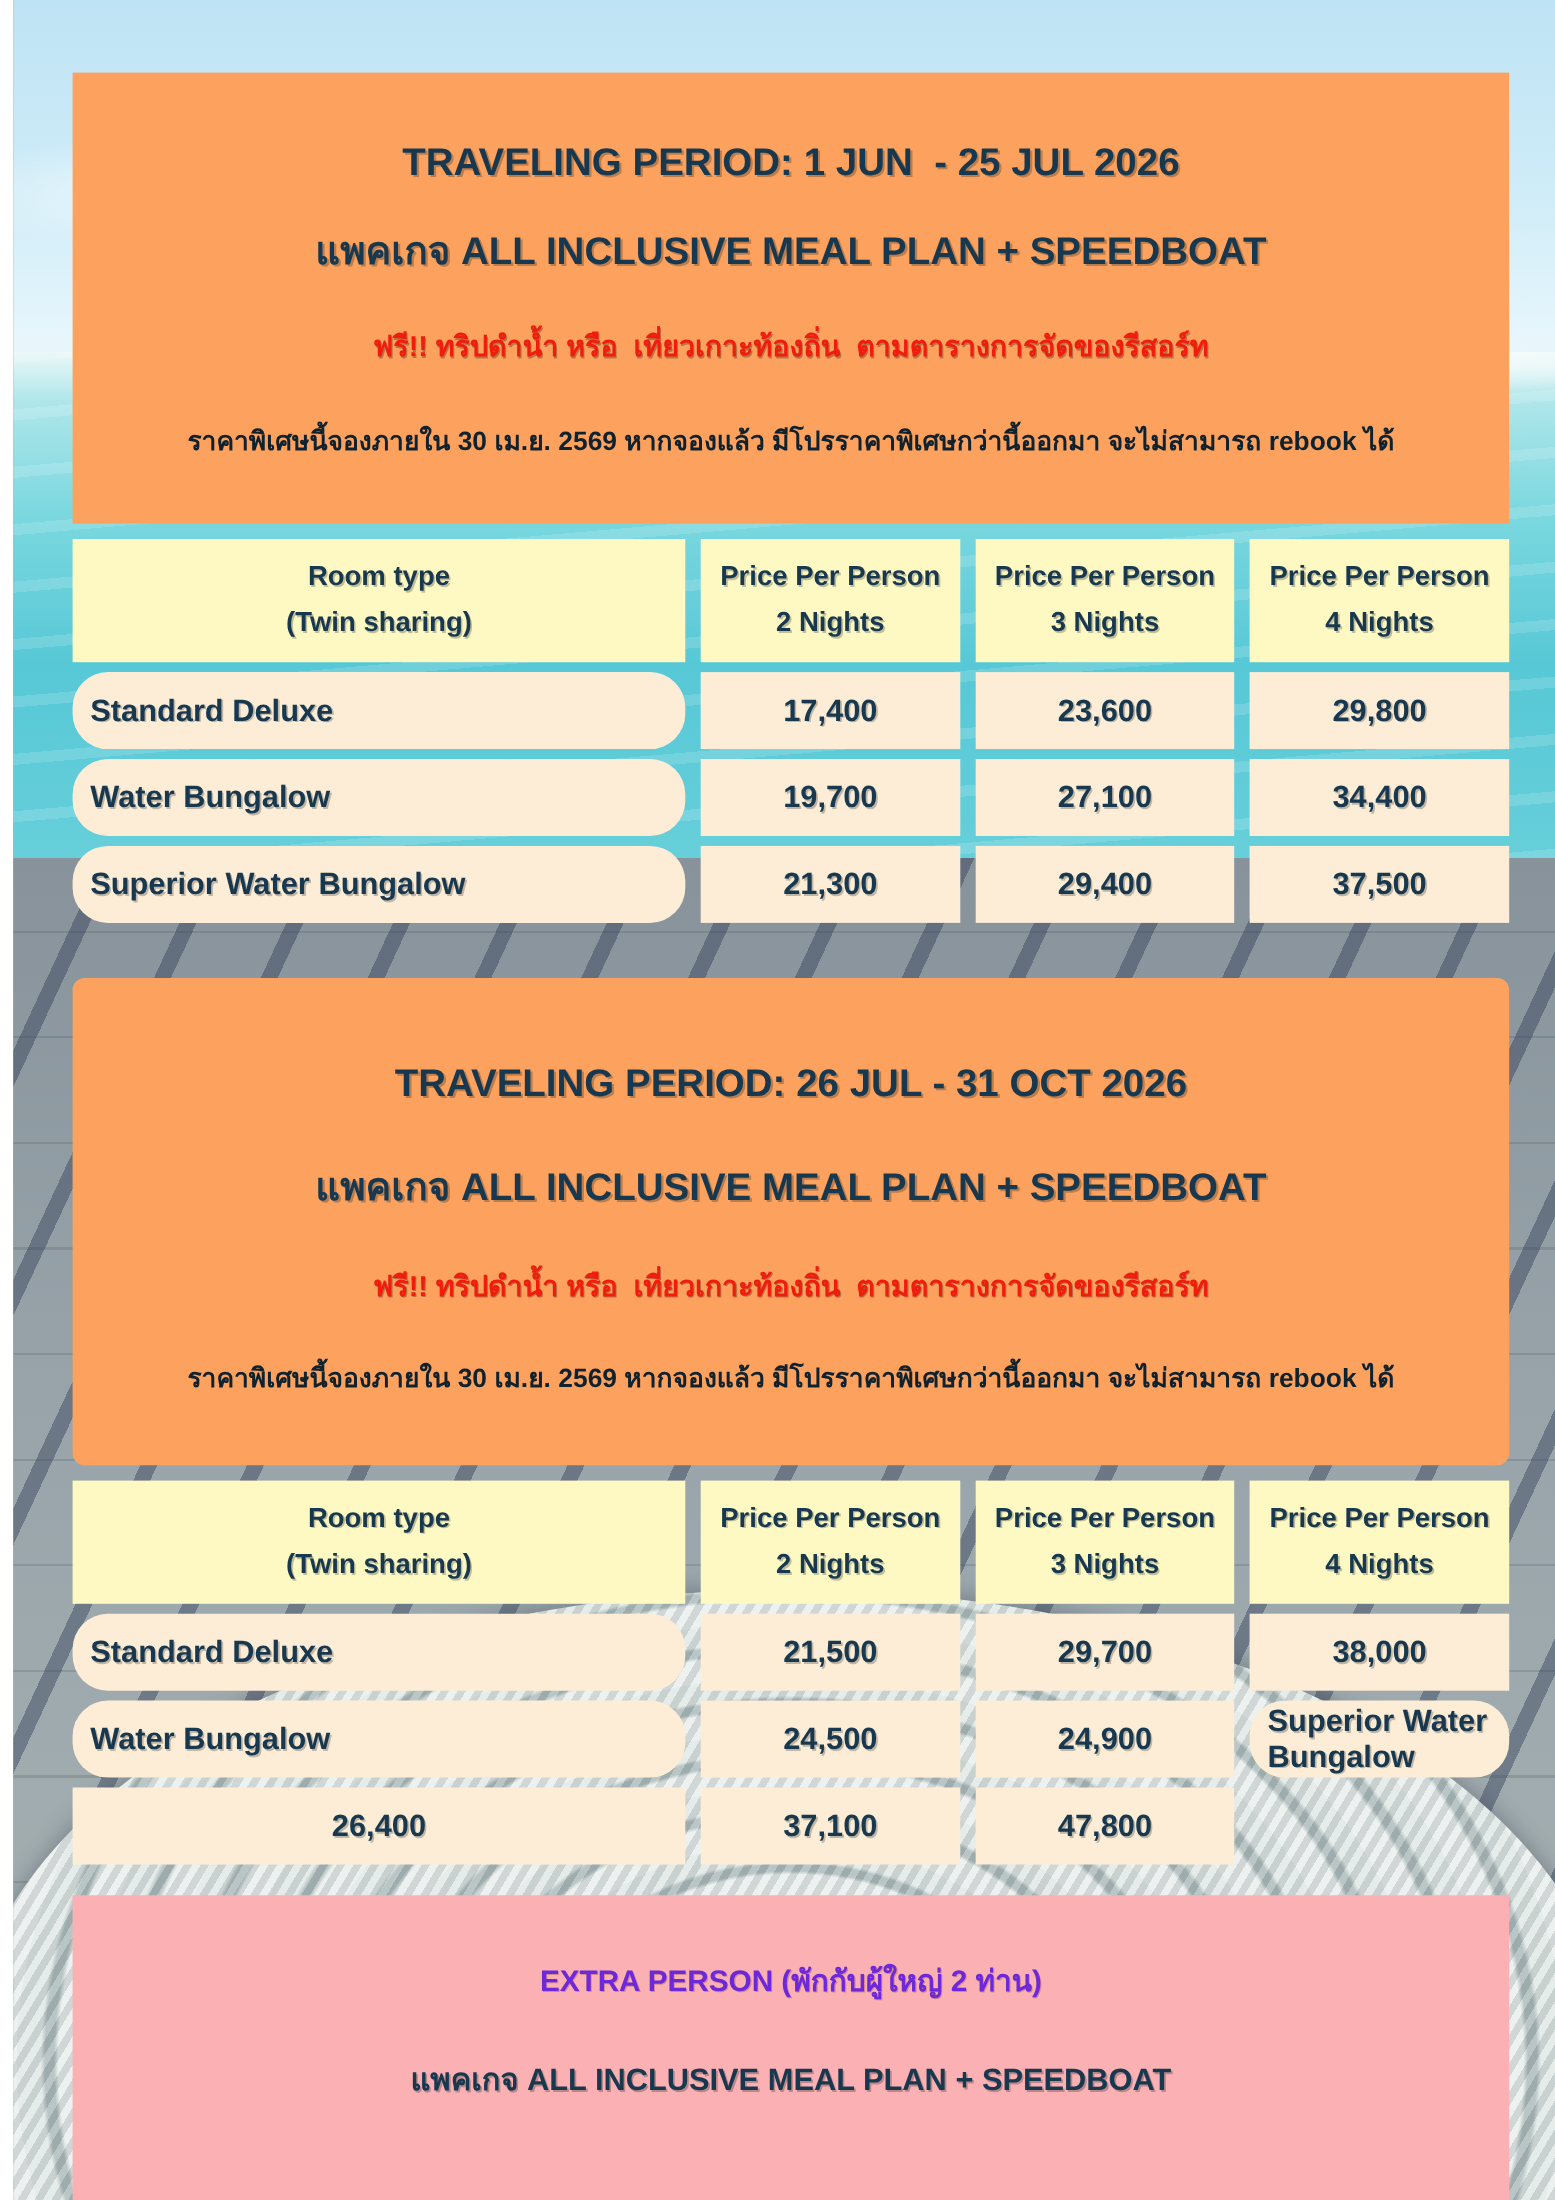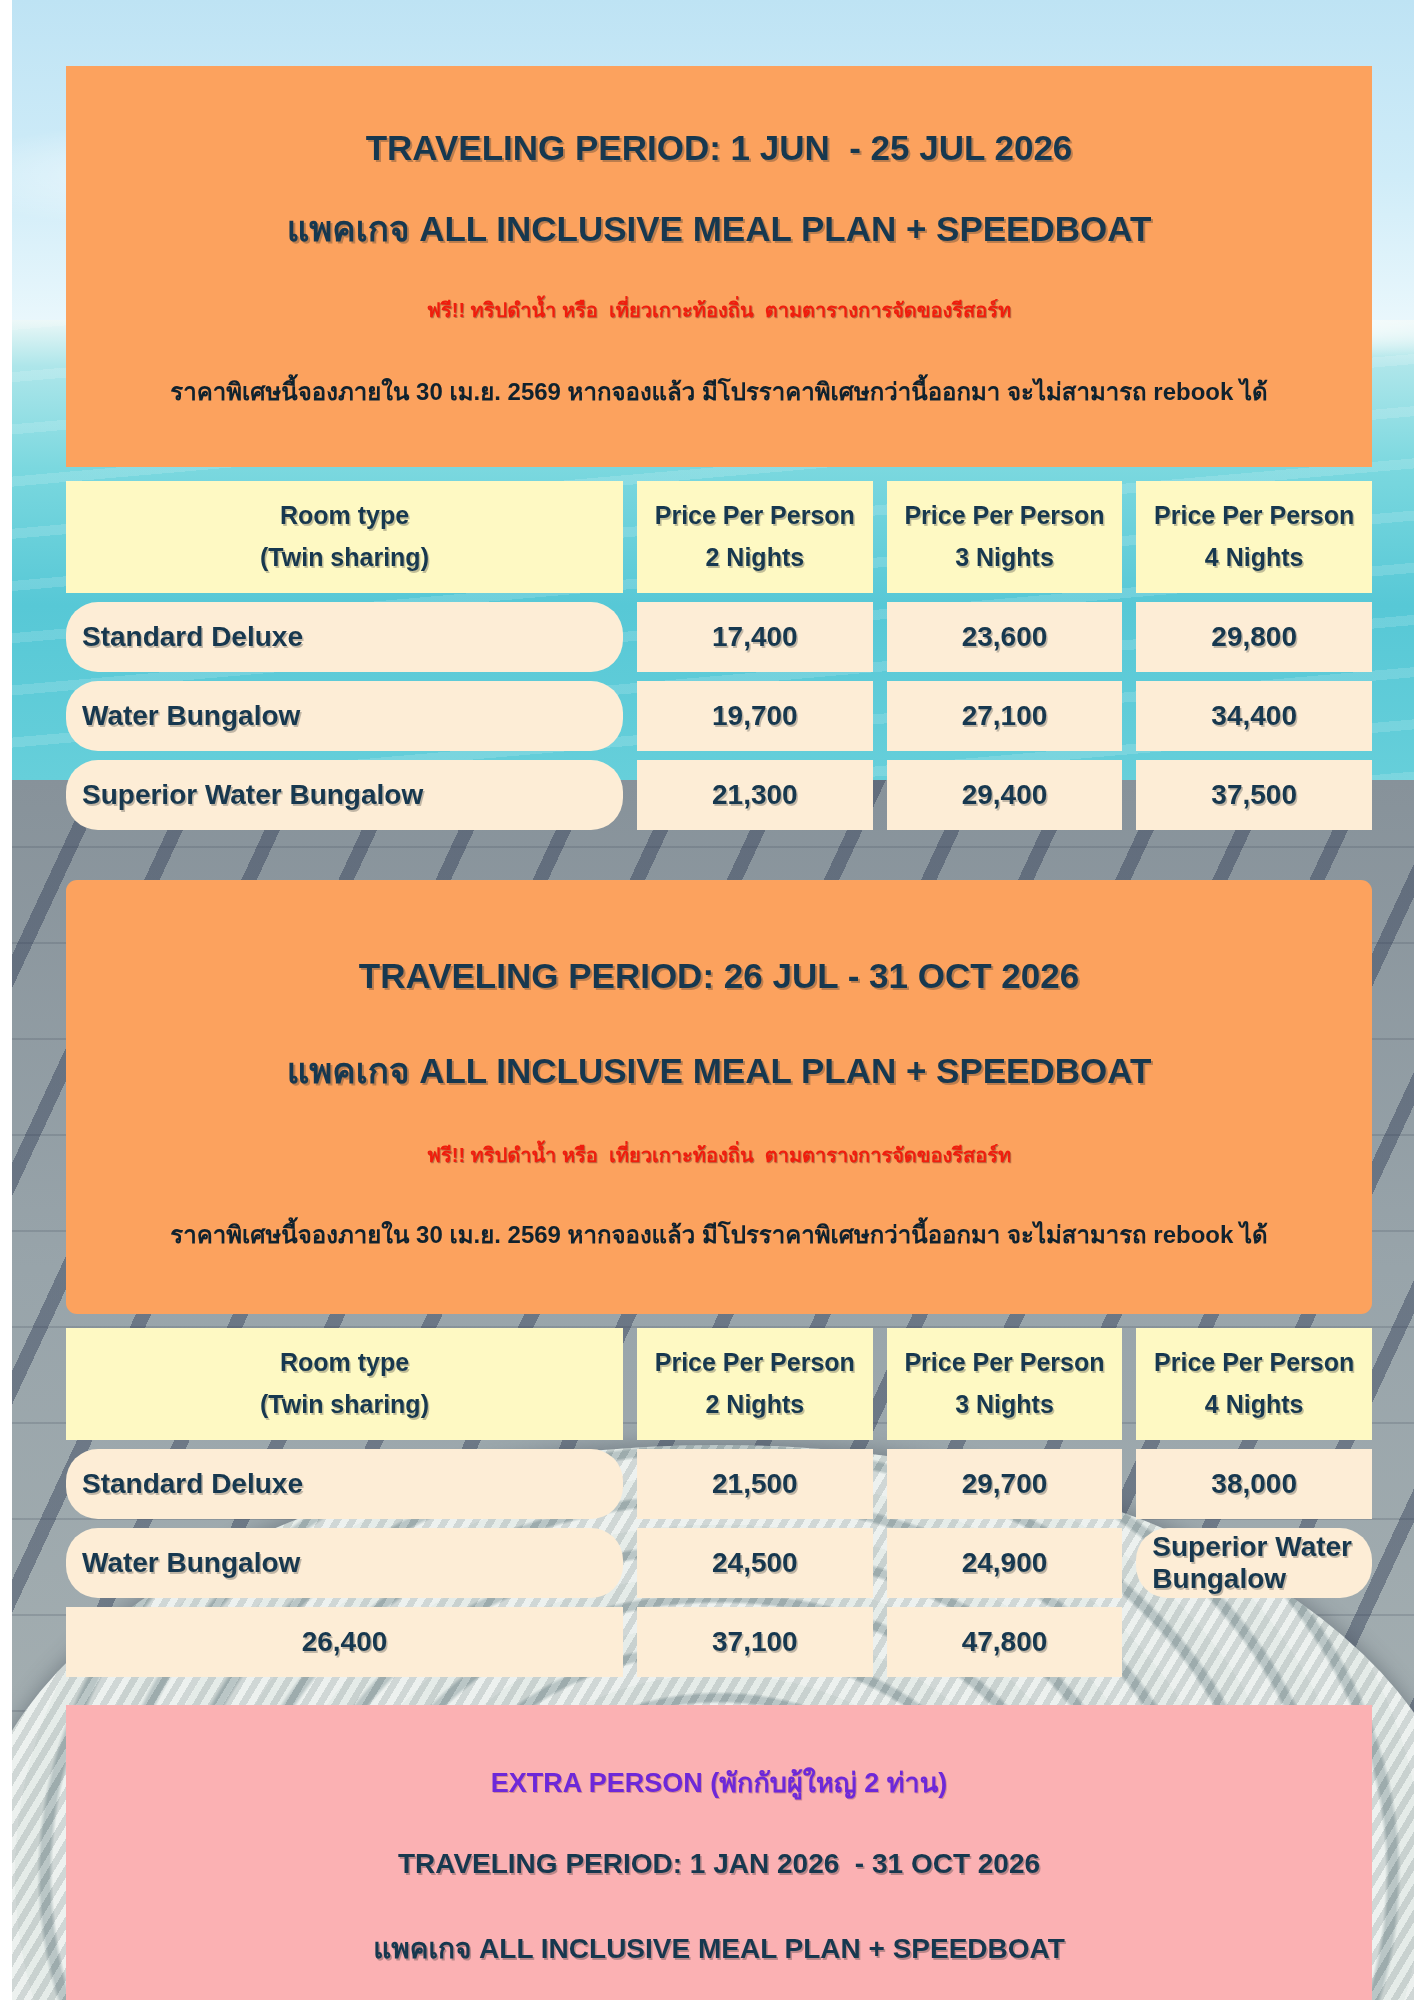--- a/index.html
+++ b/index.html
@@ -46,21 +46,21 @@
   .banner.orange { background:#FCA25E; padding:24px 8px 20px; }
   .banner.orange.roomy { padding:30px 8px 24px;border-radius:11px; }
   .banner.pink { background:#FBB1B3; padding:20px 8px 16px; margin-top:28px; }
 
   .b-title, .b-sub {
     font-size:35px; font-weight:bold; color:#17384F; line-height:1.28;
     text-shadow:2px 2px 0 rgba(40,40,40,.30);
   }
   .roomy .b-title, .roomy .b-sub { line-height:1.7; }
   .b-promo {
-    font-size:20px; font-weight:bold; color:#F01D0D; margin-top:6px;
+    font-size:26px; font-weight:bold; color:#F01D0D; margin-top:6px;
     text-shadow:1px 1px 0 rgba(60,30,30,.35);
   }
   .b-note { font-size:24px; font-weight:bold; color:#10222E; margin-top:10px; }
   .roomy .b-promo { margin-top:2px; }
   .roomy .b-note { margin-top:8px; }
 
   .p-title { font-size:27px; font-weight:bold; color:#6d28d9; text-shadow:1px 1px 0 rgba(90,20,40,.25); }
   .p-period { font-size:28px; font-weight:bold; color:#17384F; margin-top:8px; text-shadow:1.5px 1.5px 0 rgba(40,40,40,.3); }
   .p-sub { font-size:28px; font-weight:bold; color:#17384F; margin-top:10px; text-shadow:1.5px 1.5px 0 rgba(40,40,40,.3); }
 
@@ -172,20 +172,19 @@
       <div class="cell data">24,900</div>
 
       <div class="cell data room">Superior Water Bungalow</div>
       <div class="cell data">26,400</div>
       <div class="cell data">37,100</div>
       <div class="cell data">47,800</div>
     </div>
 
     <section class="banner pink">
       <div class="p-title">EXTRA PERSON (พักกับผู้ใหญ่ 2 ท่าน)</div>
-      <div class="p-period">TRAVELING PERIOD: 1 JAN 2026  - 31 OCT 2026</div>
       <div class="p-sub">แพคเกจ ALL INCLUSIVE MEAL PLAN + SPEEDBOAT</div>
       
       
     </section>
 
   </div>
 </div>
 
 </body></html>

